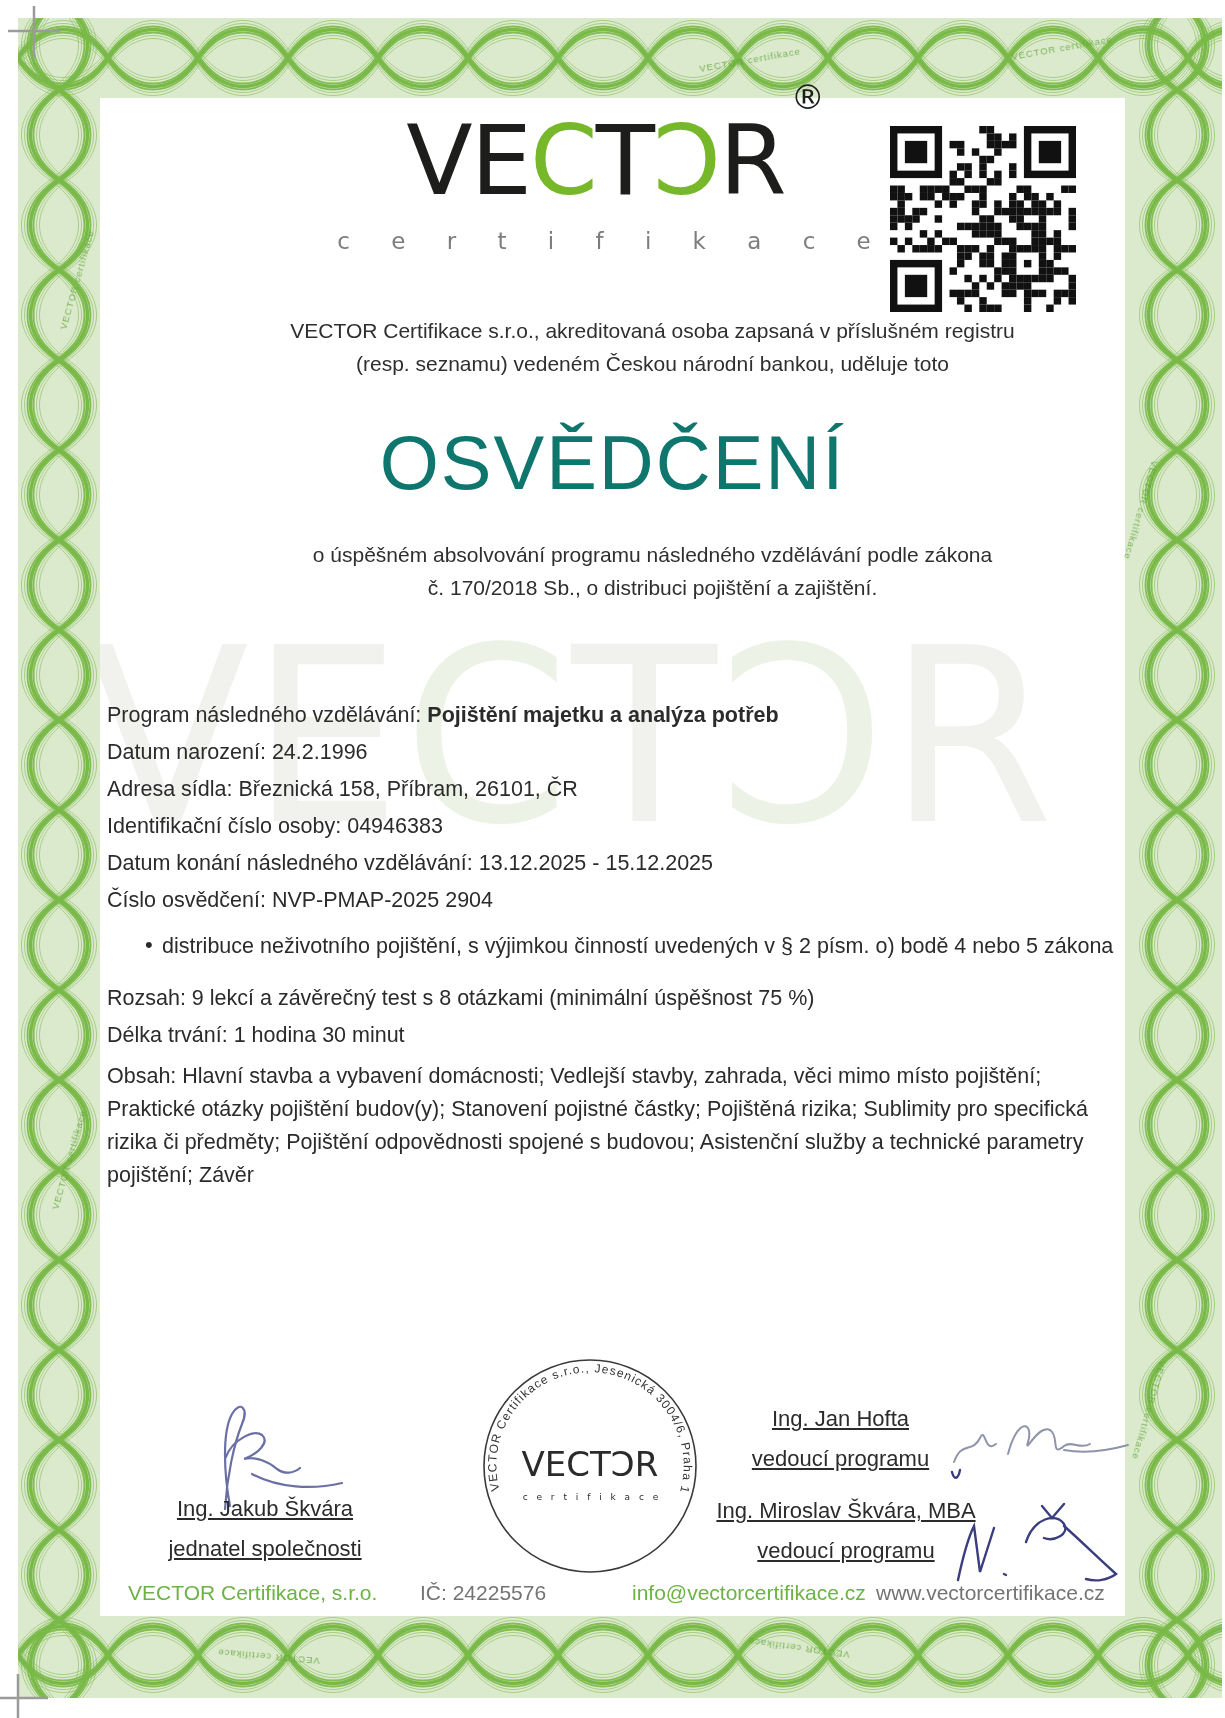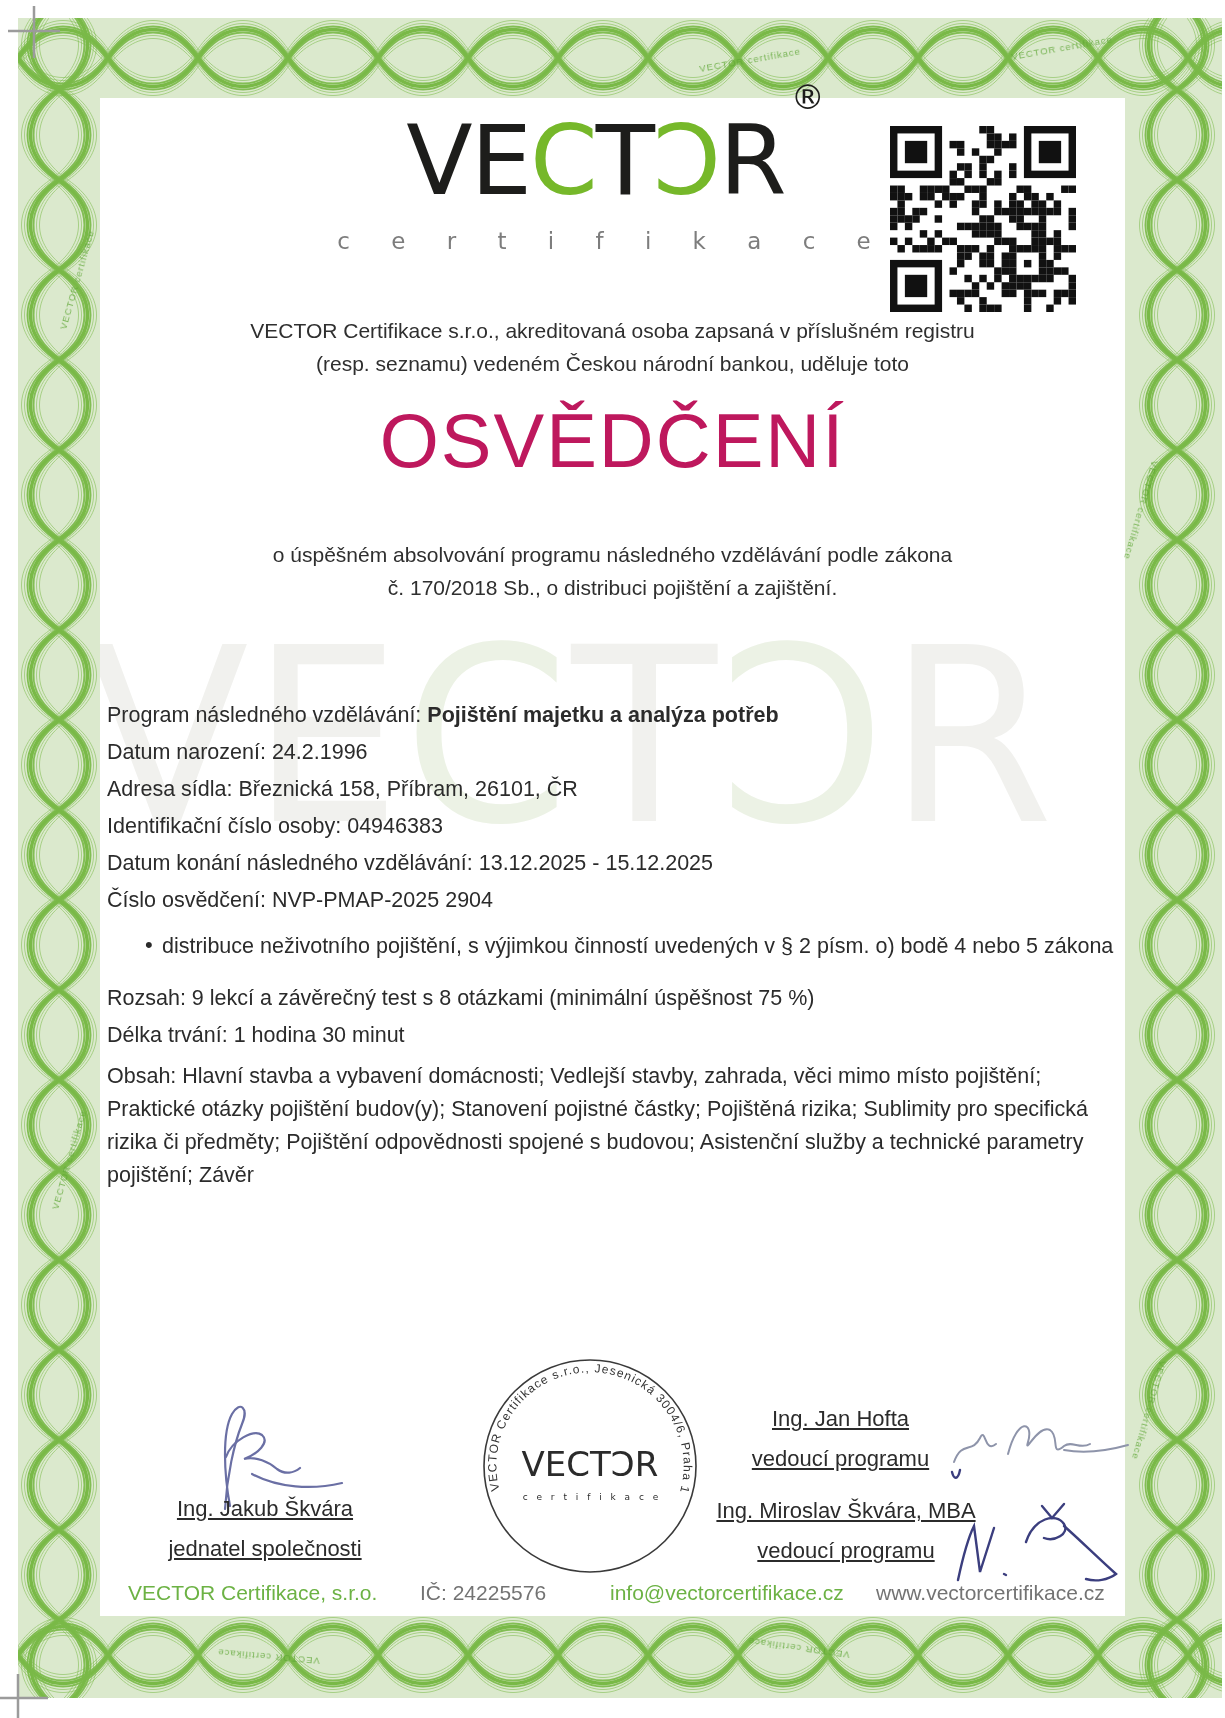--- a/index.html
+++ b/index.html
@@ -16,24 +16,24 @@
   .border-svg{position:absolute;left:0;top:0;z-index:1;}
   
   .content{position:absolute;left:0;top:0;width:1225px;height:1718px;z-index:2;}
   .logo{position:absolute;left:0;top:112px;width:1225px;text-align:center;
     font-family:"DejaVu Sans",sans-serif;font-size:97px;line-height:1;letter-spacing:-2px;color:#1d1d1b;}
   .logo .grn{color:#76b82a;}
   .logo sup{font-size:34px;letter-spacing:0;position:relative;top:-52px;left:6px;}
   .logo-sub{position:absolute;left:0;top:228px;width:1225px;text-align:center;
     font-family:"DejaVu Sans",sans-serif;font-size:23px;letter-spacing:17px;color:#7d7d7d;}
   .qr{position:absolute;left:890px;top:126px;width:186px;height:186px;}
-  .center-par{position:absolute;left:100px;width:1025px;text-align:center;font-size:21px;line-height:33px;color:#2f2f2f;}
+  .center-par{position:absolute;left:100px;width:1025px;text-align:center;font-size:21px;line-height:33px;color:#2f2f2f;padding-left:40px;}
   .intro{top:314px;}
-  .main-title{position:absolute;left:100px;top:396px;width:1025px;text-align:center;
-    font-size:76px;line-height:90px;letter-spacing:2px;color:#be185d;font-weight:400;}
+  .main-title{position:absolute;left:100px;top:418px;width:1025px;text-align:center;
+    font-size:76px;line-height:90px;letter-spacing:2px;color:#0f766e;font-weight:400;}
   .subtitle{top:538px;}
   .holder{position:absolute;left:100px;top:602px;width:1025px;text-align:center;
     font-size:46px;font-weight:bold;color:#161616;letter-spacing:0.5px;}
   .details{position:absolute;left:107px;top:703px;width:1012px;font-size:21.5px;color:#2b2b2b;}
   .dline{height:24px;margin-bottom:13px;white-space:nowrap;}
   .dline b{font-weight:bold;}
   .bullet-line{position:relative;padding-left:55px;margin-top:22px;margin-bottom:0;height:24px;white-space:nowrap;}
   .bullet-dot{position:absolute;left:38px;top:-2px;font-size:22px;}
   .gap-top{margin-top:28px;}
   .obsah{margin-top:6px;line-height:33px;white-space:normal;}
@@ -412,16 +412,16 @@
         <path d="M20,118 C26,90 32,72 36,64 L42,110 L56,66"></path>
         <path d="M66,112 l2,1"></path>
         <path d="M88,80 C96,56 118,50 126,62 C132,72 116,80 106,76"></path>
         <path d="M104,44 l10,12 l12,-14"></path>
         <path d="M126,64 C142,78 160,96 178,112 C170,118 158,120 148,117"></path>
       </g>
     </svg>
 
     <div class="footer-item f-green" style="left:128px;">VECTOR Certifikace, s.r.o.</div>
     <div class="footer-item f-dark" style="left:420px;">IČ: 24225576</div>
-    <a class="footer-item f-green" style="left:610px;" href="#">info@vectorcertifikace.cz</a>
+    <a class="footer-item f-green" style="left:632px;" href="#">info@vectorcertifikace.cz</a>
     <a class="footer-item f-dark" style="left:876px;" href="#">www.vectorcertifikace.cz</a>
   </div>
 </div>
 
 </body></html>

